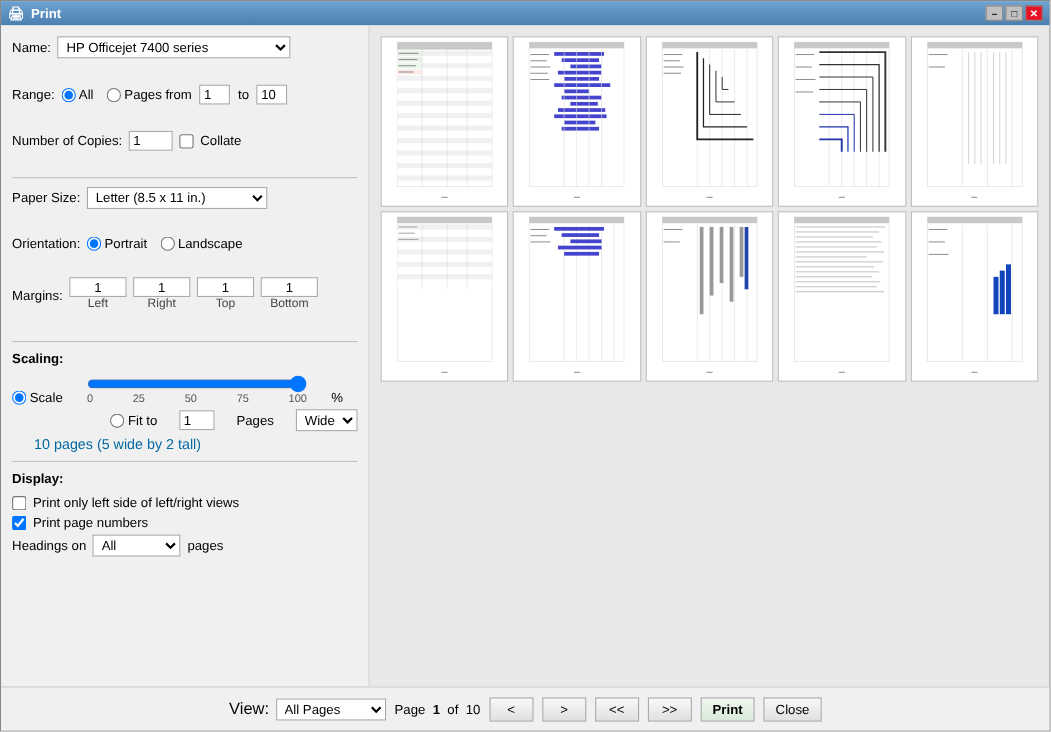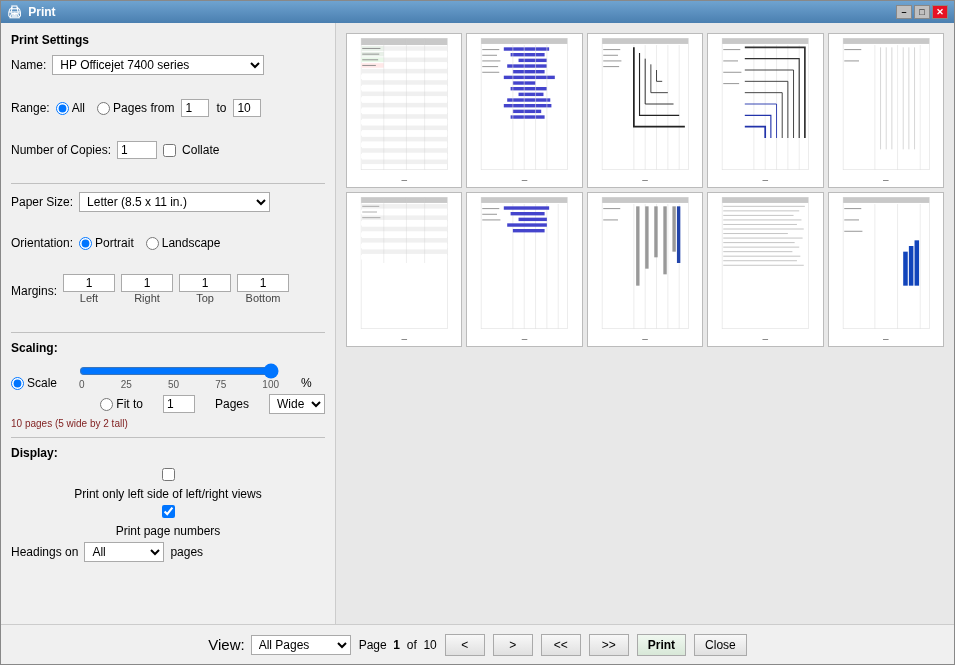--- a/index.html
+++ b/index.html
@@ -158,31 +158,31 @@
       color: #555;
     }
     .fit-row {
       display: flex;
       align-items: center;
       gap: 20px;
       margin-bottom: 4px;
       justify-content: flex-end;
     }
     .info-text {
-      font-size: 10px;
-      color: #7f1d1d;
+      font-size: 13px;
+      color: #0369a1;
       margin-bottom: 8px;
+      margin-left: 20px;
     }
     .display-section { margin-top: 8px; }
     .checkbox-row {
       display: flex;
-      align-items: center;
+      align-items: flex-end;
       gap: 6px;
       margin-bottom: 4px;
-      flex-direction: column;
     }
     .headings-row {
       display: flex;
       align-items: center;
       gap: 6px;
       margin-bottom: 4px;
     }
     .preview-grid {
       display: grid;
       grid-template-columns: repeat(5, 1fr);
@@ -268,21 +268,20 @@
       <div class="tb-btn">–</div>
       <div class="tb-btn">□</div>
       <div class="tb-btn close">✕</div>
     </div>
   </div>
 
   <div class="content">
 
     <div class="left-panel">
 
-      <div class="section-title">Print Settings</div>
 
       <div class="form-row">
         <label>Name:</label>
         <select class="printer-select">
           <option>HP Officejet 7400 series</option>
         </select>
       </div>
 
       <div class="form-row">
         <label>Range:</label>
@@ -306,21 +305,21 @@
         <input type="text" style="width: 40px;" value="1">
         <input type="checkbox" style="">
         <label>Collate</label>
       </div>
 
       <hr class="section-hr">
 
 
       <div class="form-row">
         <label>Paper Size:</label>
-        <select style="width:191px;">
+        <select style="width:164px;">
           <option>Letter (8.5 x 11 in.)</option>
         </select>
       </div>
 
       <div class="form-row">
         <label>Orientation:</label>
         <div class="radio-group">
           <div class="radio-item">
             <input type="radio" name="orientation" checked="" style="">
             <label>Portrait</label>

